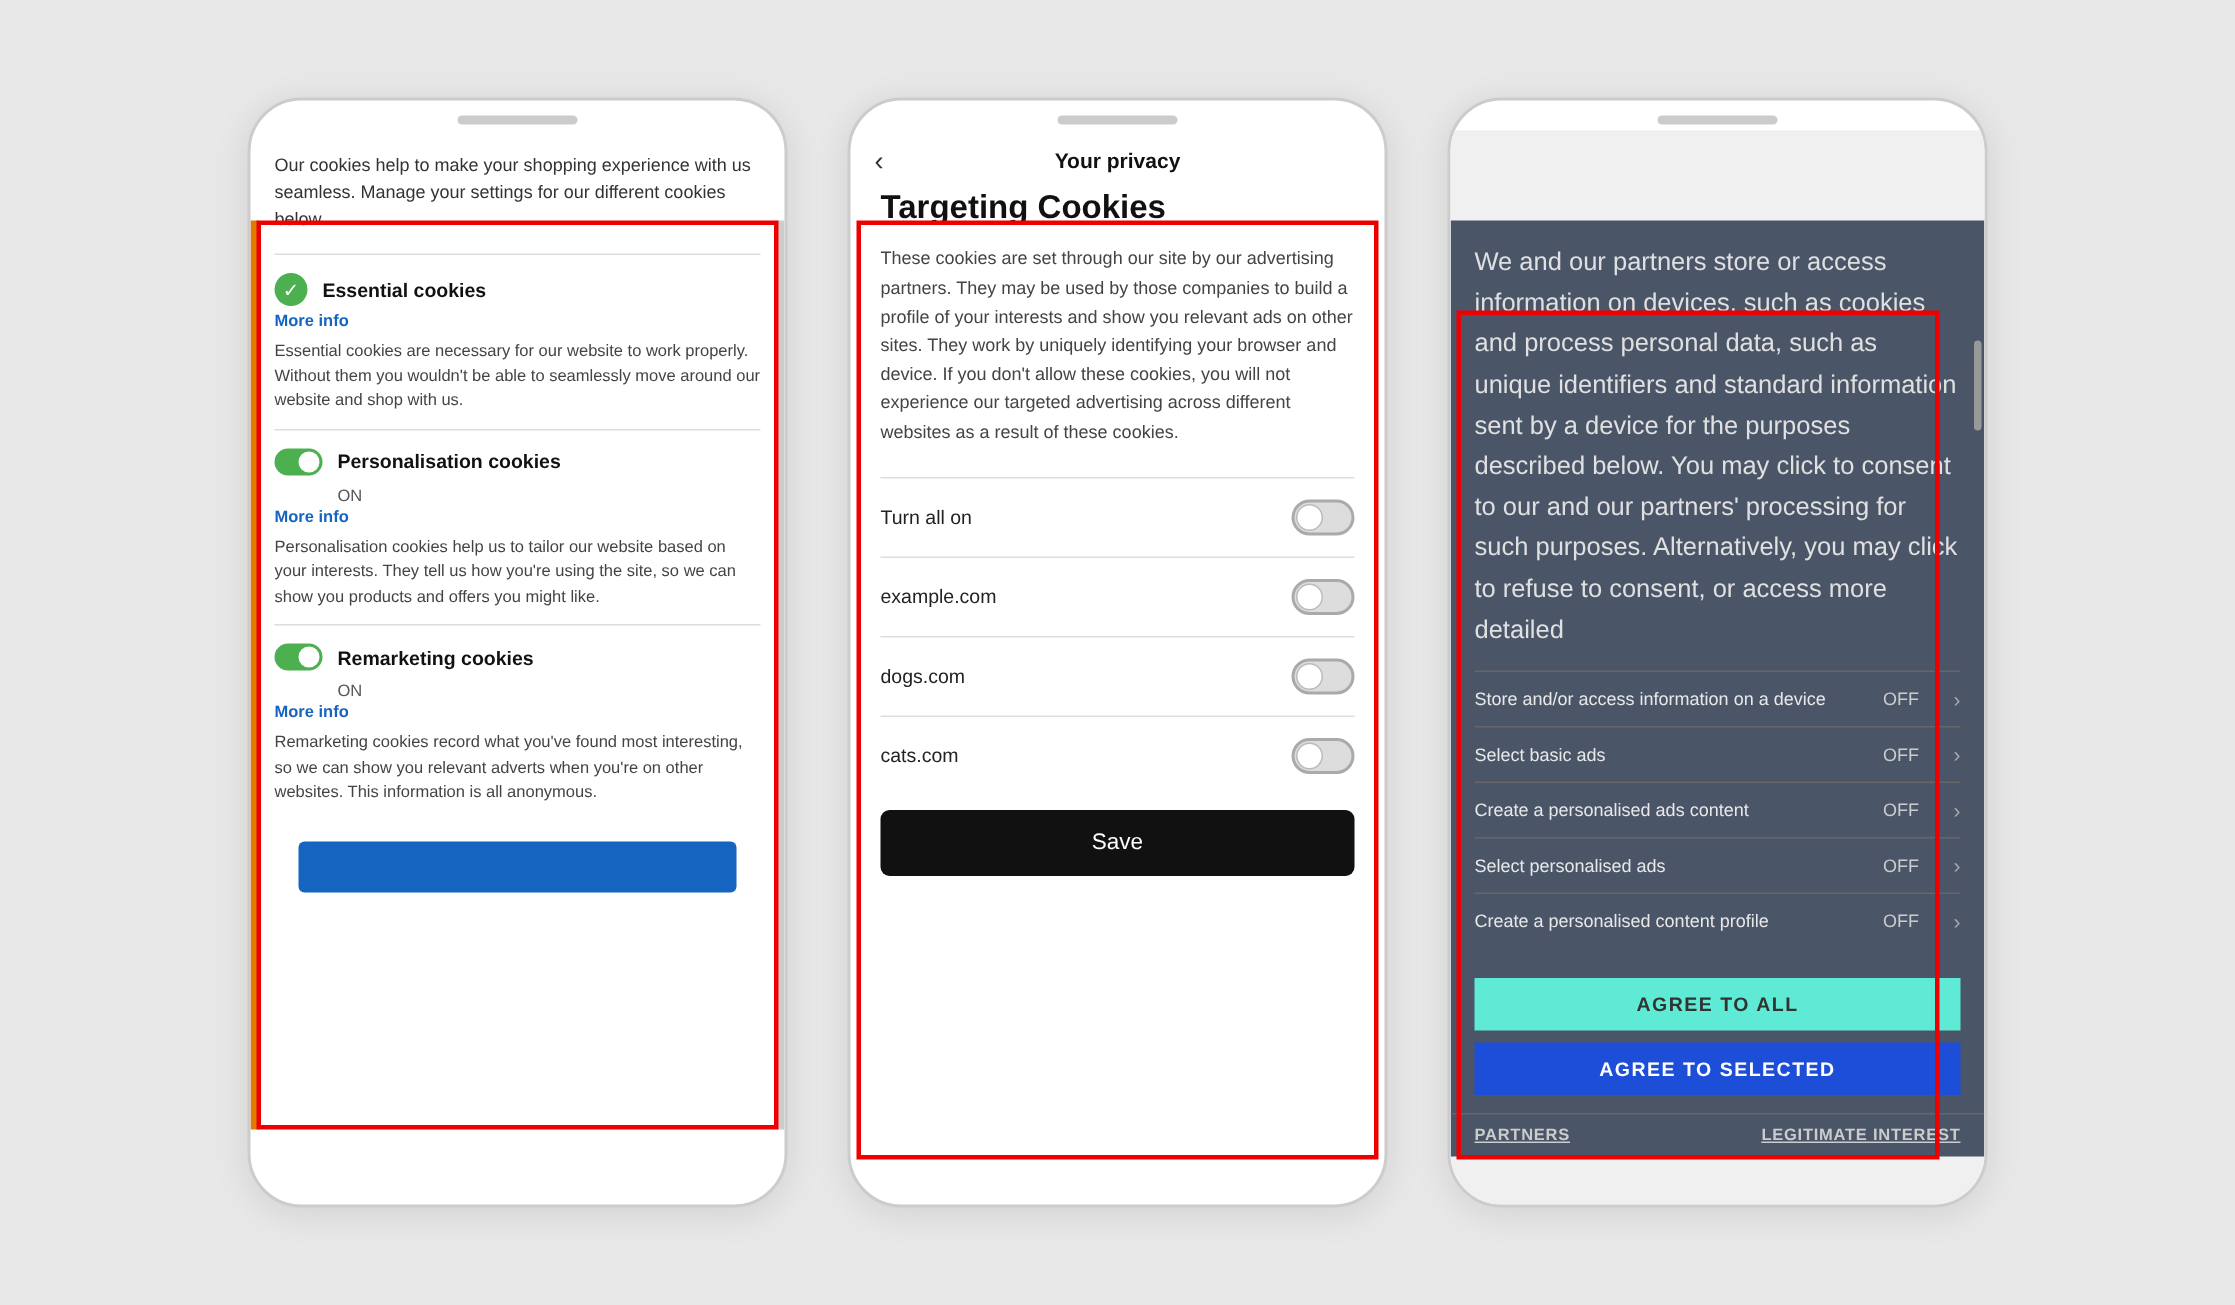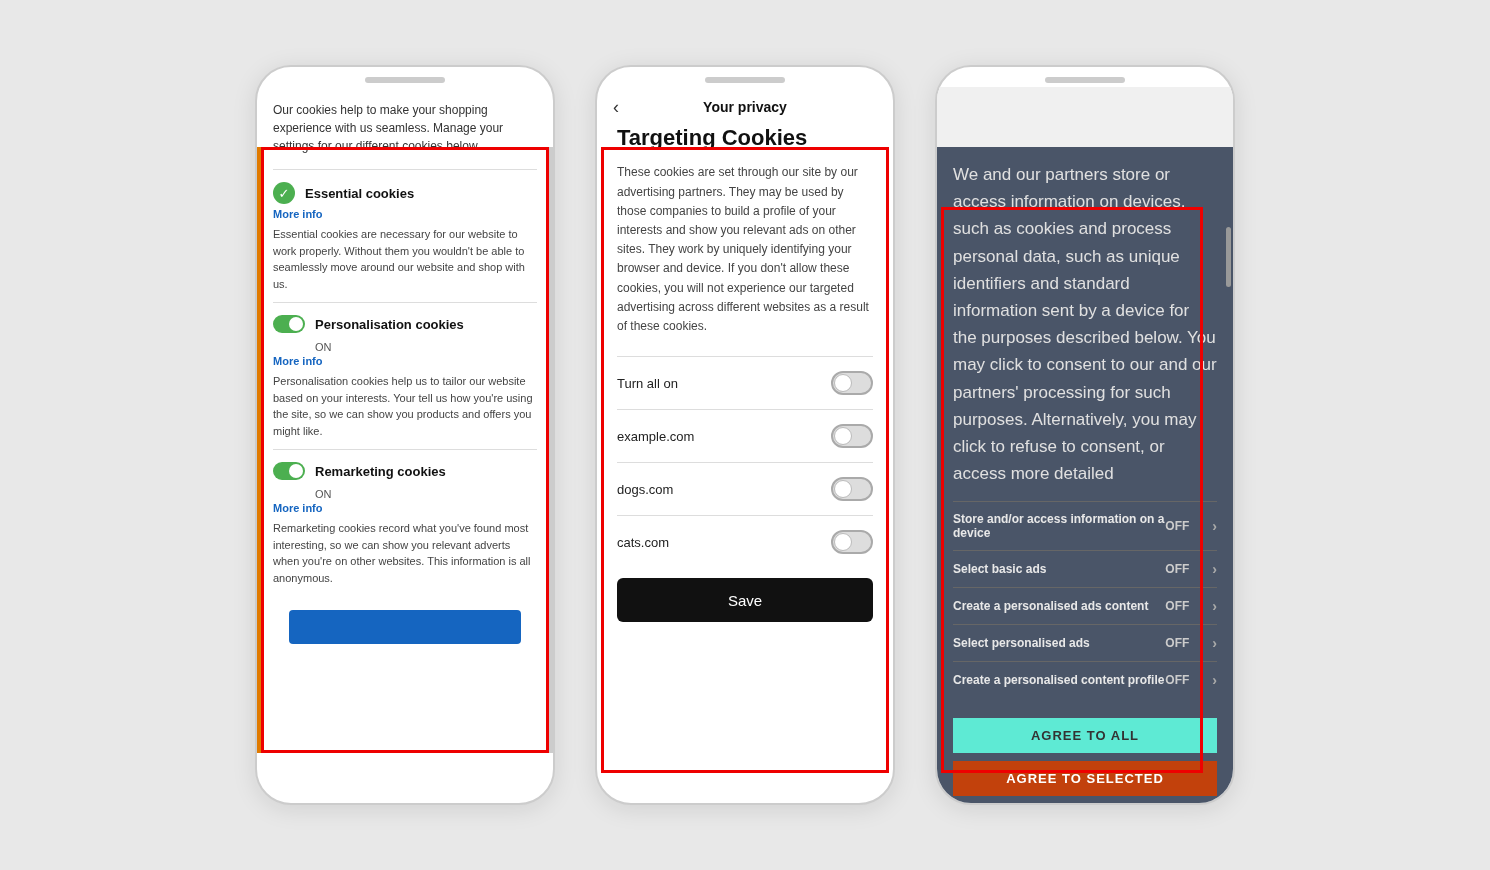--- a/index.html
+++ b/index.html
@@ -21,21 +21,21 @@
       justify-content: center;
     }
 
     .phone {
       background: #fff;
       border-radius: 36px;
       border: 2px solid #ccc;
       box-shadow: 0 4px 24px rgba(0,0,0,0.10);
       overflow: hidden;
       position: relative;
-      width: 300px;
+      width: 360px;
       height: 740px;
       display: flex;
       flex-direction: column;
     }
 
     .phone-notch {
       width: 80px;
       height: 6px;
       background: #ccc;
       border-radius: 3px;
@@ -256,21 +256,20 @@
       line-height: 1.6;
       margin-bottom: 14px;
     }
 
     .pref-row {
       display: flex;
       align-items: center;
       justify-content: space-between;
       padding: 10px 0;
       border-top: 1px solid #666;
-      font-weight: bold;
     }
 
     .pref-row-label {
       font-size: 12px;
       color: #e8e8e8;
       flex: 1;
     }
 
     .pref-row-right {
       display: flex;
@@ -302,21 +301,21 @@
       padding: 10px;
       font-size: 13px;
       font-weight: bold;
       letter-spacing: 1px;
       cursor: pointer;
       margin-bottom: 8px;
     }
 
     .agree-selected-btn {
       width: 100%;
-      background: #c2410c;
+      background: #1d4ed8;
       color: #fff;
       border: none;
       padding: 10px;
       font-size: 13px;
       font-weight: bold;
       letter-spacing: 1px;
       cursor: pointer;
     }
 
     .phone3-footer {
@@ -325,20 +324,21 @@
       justify-content: space-between;
       padding: 8px 16px;
       border-top: 1px solid #666;
     }
 
     .phone3-footer-label {
       font-size: 11px;
       color: #ccc;
       font-weight: bold;
       letter-spacing: 0.5px;
+      text-decoration: underline;
     }
 
     
     .phone-red-border {
       position: absolute;
       top: 80px;
       left: 4px;
       right: 4px;
       bottom: 50px;
       border: 3px solid #e00;
@@ -422,21 +422,21 @@
 
         <div class="cookie-section">
           <div class="cookie-section-header">
             <div class="cookie-toggle">
                 <div class="knob"></div>
               </div>
             <span class="cookie-title">Personalisation cookies</span>
           </div>
           <span class="cookie-on-label">ON</span>
           <a class="more-info-link">More info</a>
-          <p class="cookie-desc">Personalisation cookies help us to tailor our website based on your interests. Your tell us how you're using the site, so we can show you products and offers you might like.</p>
+          <p class="cookie-desc">Personalisation cookies help us to tailor our website based on your interests. They tell us how you're using the site, so we can show you products and offers you might like.</p>
         </div>
 
         <div class="cookie-section">
           <div class="cookie-section-header">
             <div class="cookie-toggle">
                 <div class="knob"></div>
               </div>
             <span class="cookie-title">Remarketing cookies</span>
           </div>
           <span class="cookie-on-label">ON</span>

